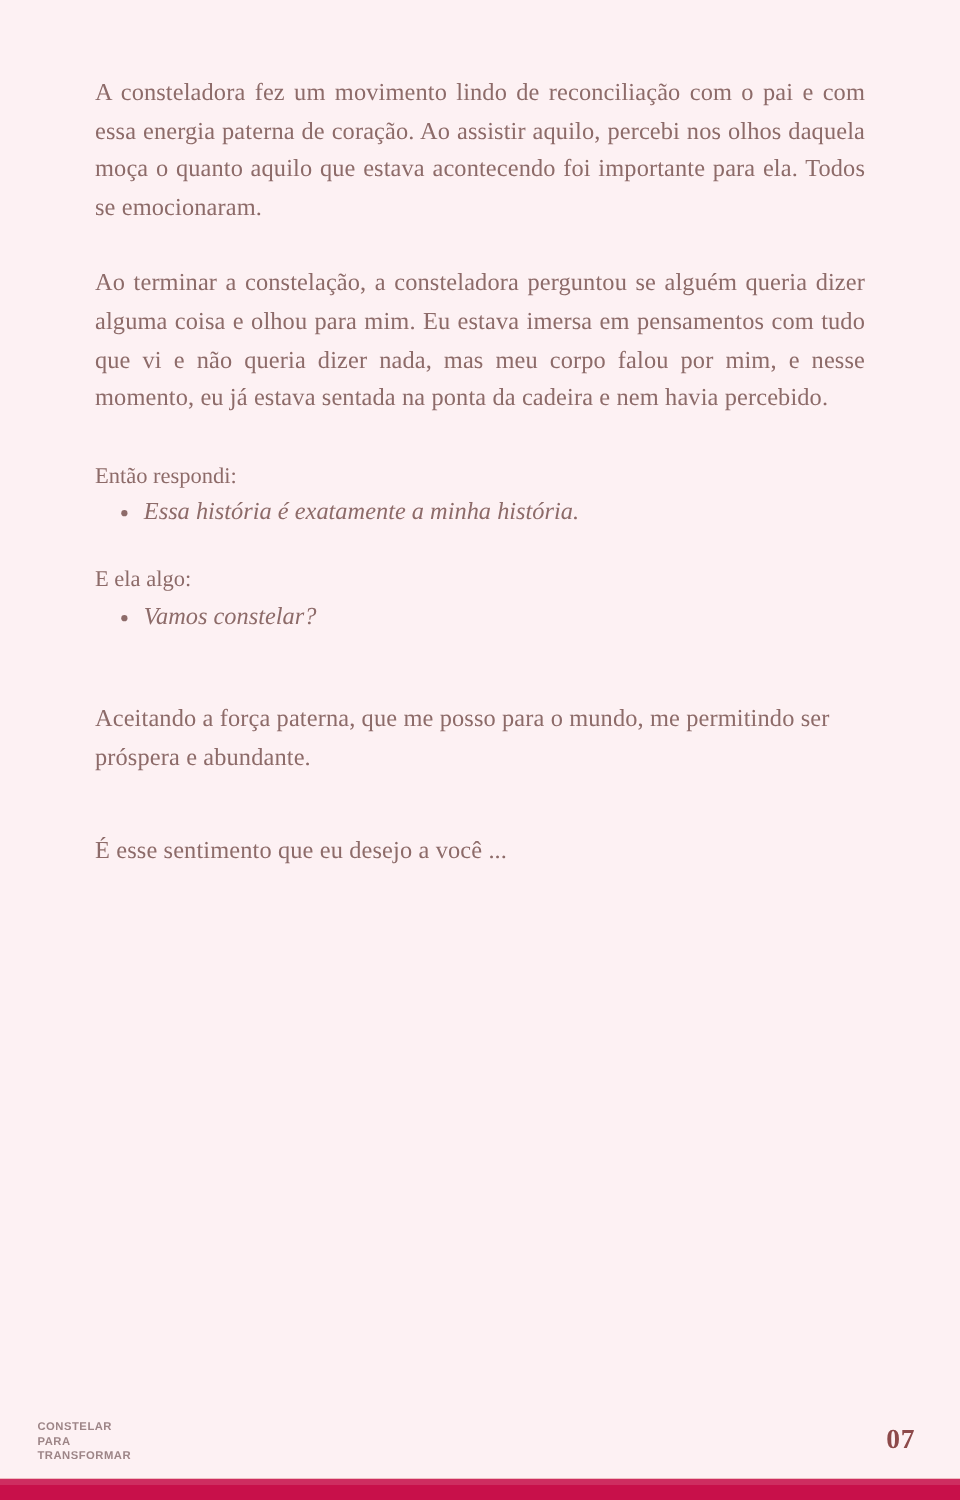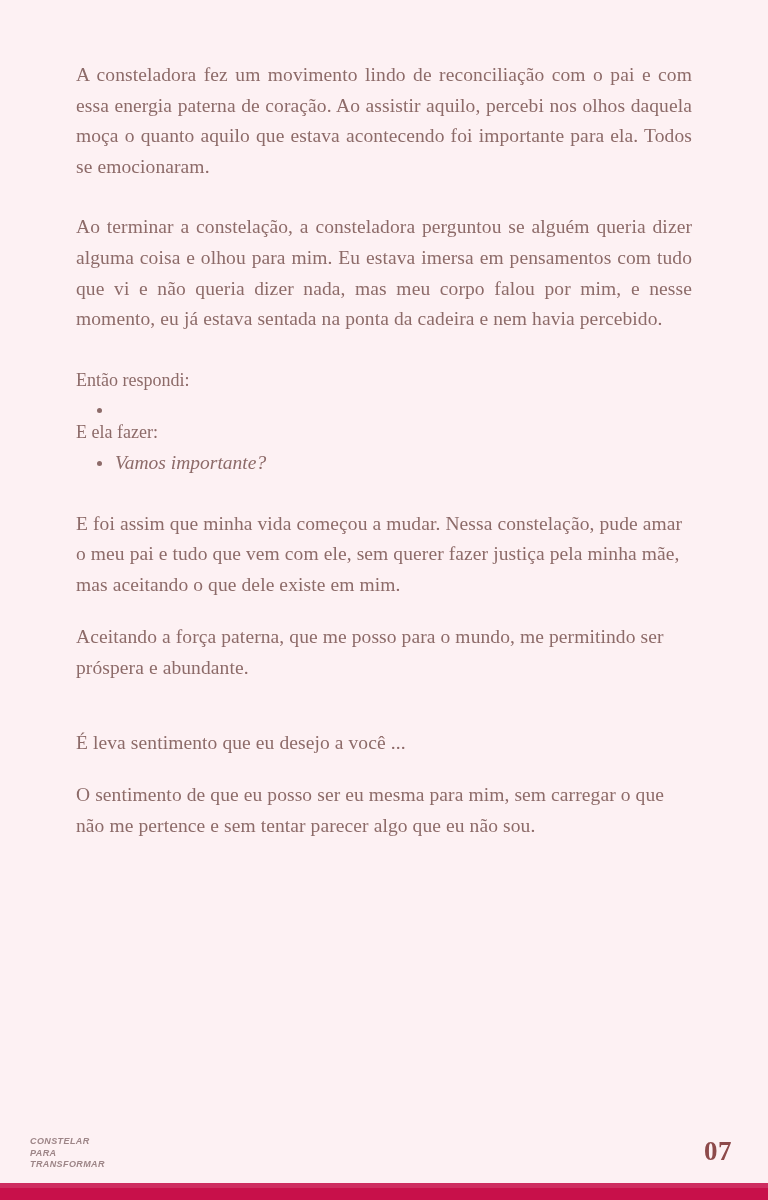--- a/index.html
+++ b/index.html
@@ -102,30 +102,30 @@
     left: 30px;
     top: 15px;
     color: #9d8587;
     font-family: "Liberation Sans", "DejaVu Sans", sans-serif;
     font-weight: bold;
     font-size: 9px;
     line-height: 11.5px;
     letter-spacing: 0.4px;
     text-transform: uppercase;
   }
-  .logo div { display: block; font-style: italic; }
+  .logo div { display: block; }
 
   .page-number {
     position: absolute;
     right: 36px;
     top: 16px;
     color: #8d4a4a;
     font-family: "Liberation Serif", "DejaVu Serif", serif;
     font-weight: bold;
-    font-size: 27px;
+    font-size: 22px;
     line-height: 28px;
     letter-spacing: 0.5px;
   }
 
   .bottom-bar {
     position: absolute;
     left: 0;
     right: 0;
     bottom: 0;
     height: 17px;
@@ -151,48 +151,46 @@
     <p class="para justify">A consteladora fez um movimento lindo de reconciliação com o pai e com essa energia paterna de coração. Ao assistir aquilo, percebi nos olhos daquela moça o quanto aquilo que estava acontecendo foi importante para ela. Todos se emocionaram.</p>
 
     <div class="gap-lg"></div>
 
     <p class="para justify">Ao terminar a constelação, a consteladora perguntou se alguém queria dizer alguma coisa e olhou para mim. Eu estava imersa em pensamentos com tudo que vi e não queria dizer nada, mas meu corpo falou por mim, e nesse momento, eu já estava sentada na ponta da cadeira e nem havia percebido.</p>
 
     <div class="gap-lg"></div>
 
     <p class="lead">Então respondi:</p>
     <ul class="dialogue">
-      <li><span class="bullet"></span></li>
+      <li><span class="bullet"></span><span>Essa história é exatamente a minha história.</span></li>
     </ul>
 
     <div class="gap-md"></div>
 
-    <p class="lead">E ela fazer:</p>
+    <p class="lead">E ela algo:</p>
     <ul class="dialogue">
-      <li><span class="bullet"></span><span>Vamos importante?</span></li>
+      <li><span class="bullet"></span><span>Vamos constelar?</span></li>
     </ul>
 
     <div class="gap-lg"></div>
 
-    <p class="para left">E foi assim que minha vida começou a mudar. Nessa constelação, pude amar o meu pai e tudo que vem com ele, sem querer fazer justiça pela minha mãe, mas aceitando o que dele existe em mim.</p>
 
     <div class="gap-md"></div>
 
     <p class="para left">Aceitando a força paterna, que me posso para o mundo, me permitindo ser próspera e abundante.</p>
 
     <div class="gap-md"></div>
 
 
     <div class="gap-md"></div>
 
-    <p class="para left">É leva sentimento que eu desejo a você ...</p>
-
-    <div class="gap-md"></div>
-
-    <p class="para left">O sentimento de que eu posso ser eu mesma para mim, sem carregar o que não me pertence e sem tentar parecer algo que eu não sou.</p>
+    <p class="para left">É esse sentimento que eu desejo a você ...</p>
+
+    <div class="gap-md"></div>
+
 
   </div>
 
   <div class="footer">
     <div class="logo">
       <div>Constelar</div>
       <div>para</div>
       <div>Transformar</div>
     </div>
     <div class="page-number">07</div>

